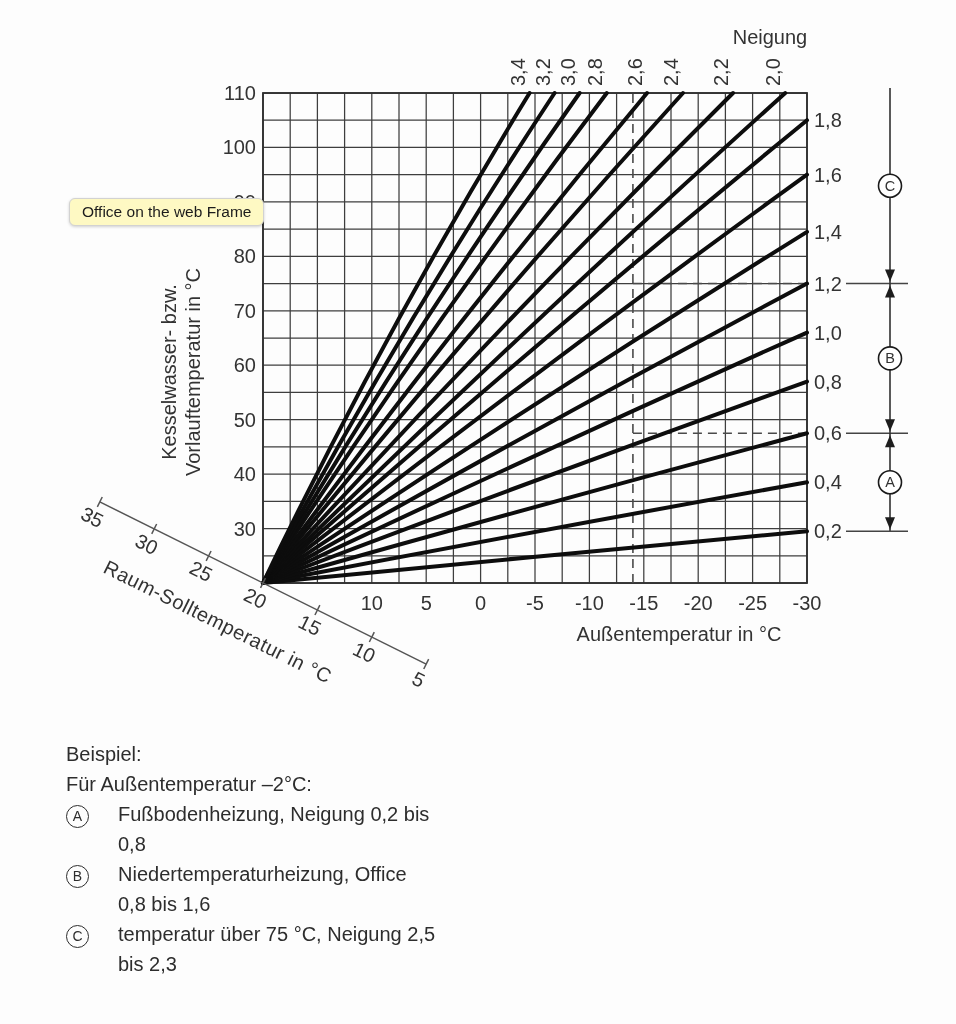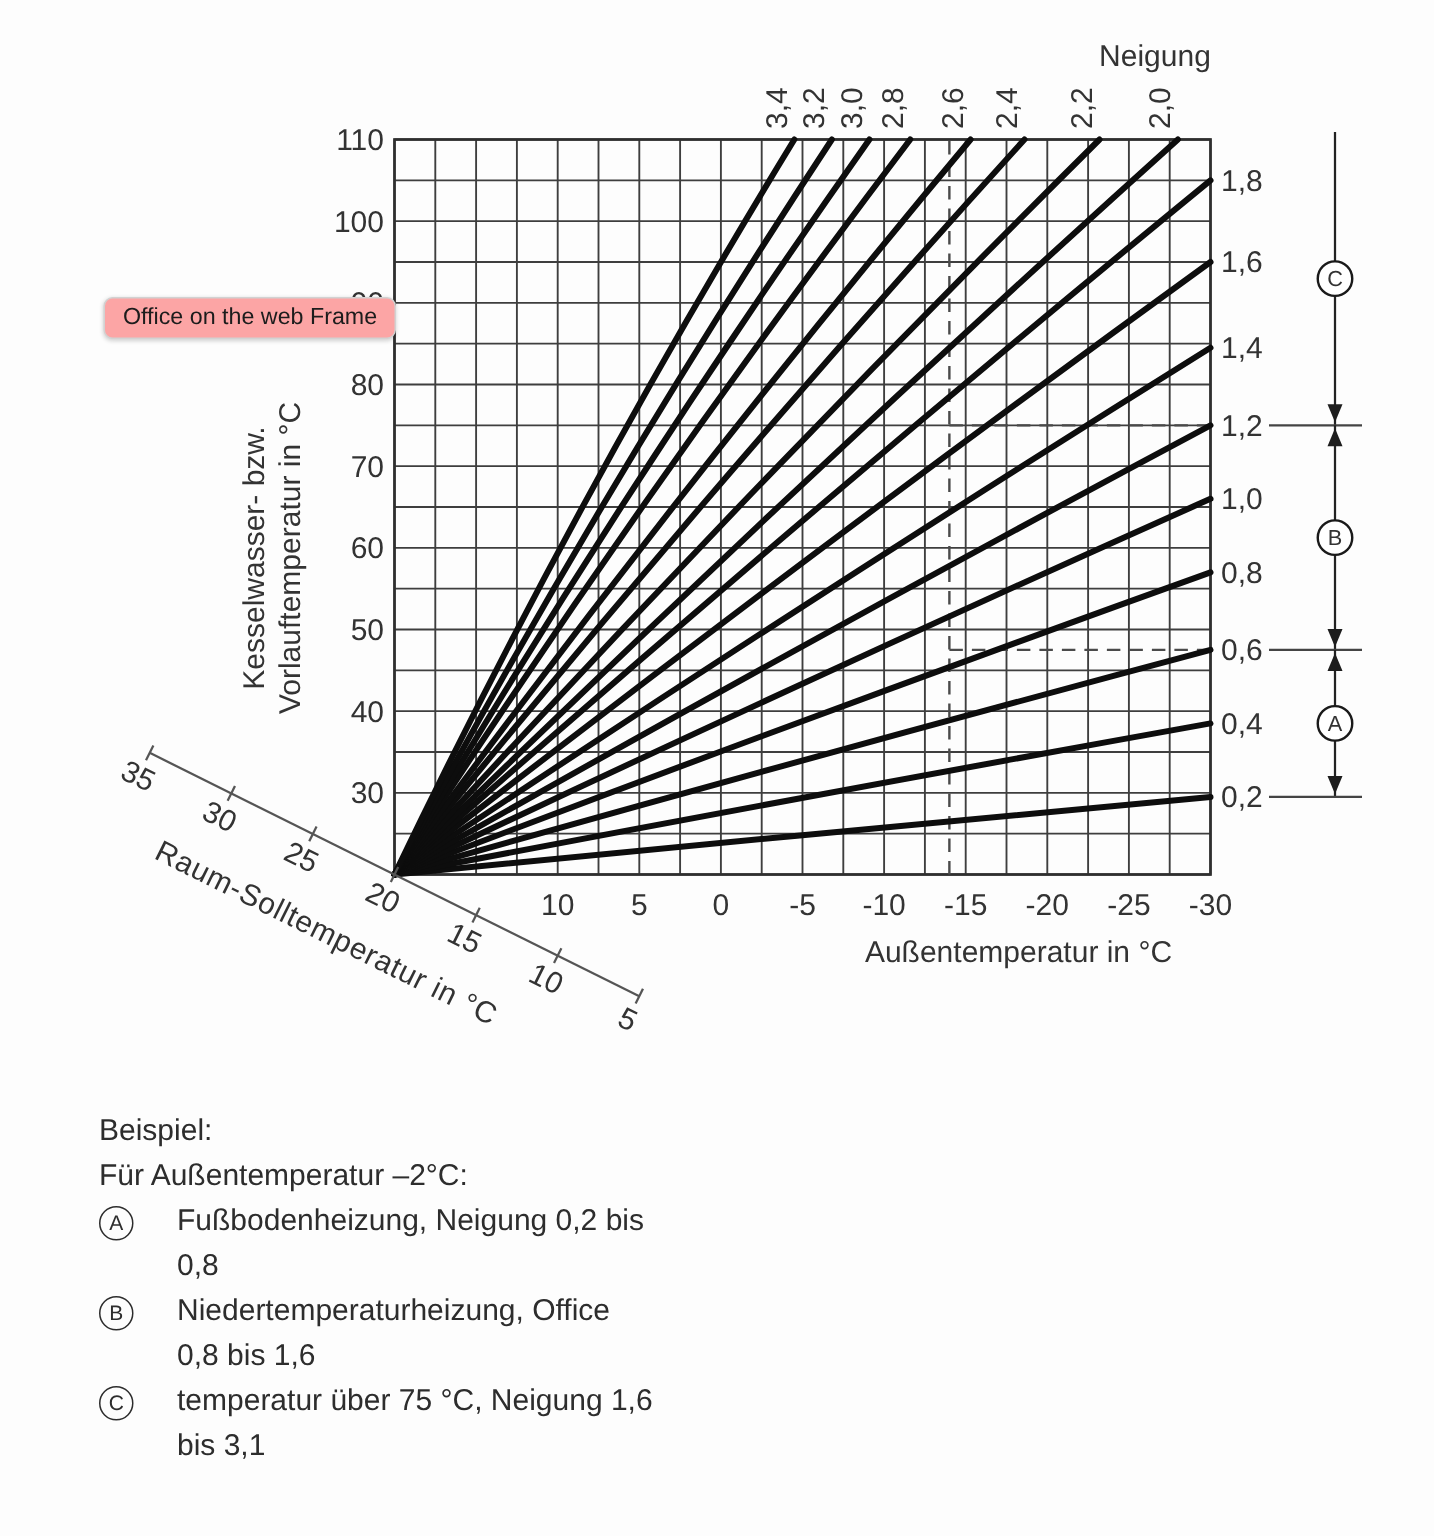--- a/index.html
+++ b/index.html
@@ -1,21 +1,21 @@
 <!DOCTYPE html>
 <html><head>
 <meta charset="utf-8">
 <style>
   html,body{margin:0;padding:0;background:#fdfdfd;}
   .stage{position:relative;width:956px;height:1024px;overflow:hidden;
          font-family:"Liberation Sans",sans-serif;color:#2d2d2d;background:#fdfdfd;}
   svg{position:absolute;left:0;top:0;}
   svg text{font-family:"Liberation Sans",sans-serif;fill:#333;}
   .tooltip{position:absolute;left:69px;top:198px;z-index:5;
-           background:#fca5a5;border:1px solid #d2d2d2;border-radius:6px;
+           background:#fef9c3;border:1px solid #d2d2d2;border-radius:6px;
            box-shadow:0 1px 3px rgba(0,0,0,.18);
            padding:4px 12px;font-size:15.5px;color:#1c1c1c;white-space:nowrap;}
   .example{position:absolute;left:66px;top:739px;width:480px;
            font-size:20px;line-height:30px;color:#2d2d2d;}
   .bold{font-weight:normal;}
   .ex-item{display:flex;align-items:flex-start;}
   .ex-badge-col{width:52px;flex:0 0 52px;}
   .badge{width:23px;height:23px;border:1.7px solid #2d2d2d;border-radius:50%;
          display:inline-flex;align-items:center;justify-content:center;
          font-size:14px;margin-top:3px;box-sizing:border-box;}
@@ -236,19 +236,19 @@
       <div class="ex-lines">
         <div>Niedertemperaturheizung, Office</div>
         <div>0,8 bis 1,6</div>
         <div></div>
       </div>
     </div>
 
     <div class="ex-item">
       <span class="ex-badge-col"><span class="badge">C</span></span>
       <div class="ex-lines">
-        <div>temperatur über 75 °C, Neigung 1,6</div>
-        <div>bis 3,1</div>
+        <div>temperatur über 75 °C, Neigung 2,5</div>
+        <div>bis 2,3</div>
       </div>
     </div>
   </div>
 
 </div>
 
 </body></html>

